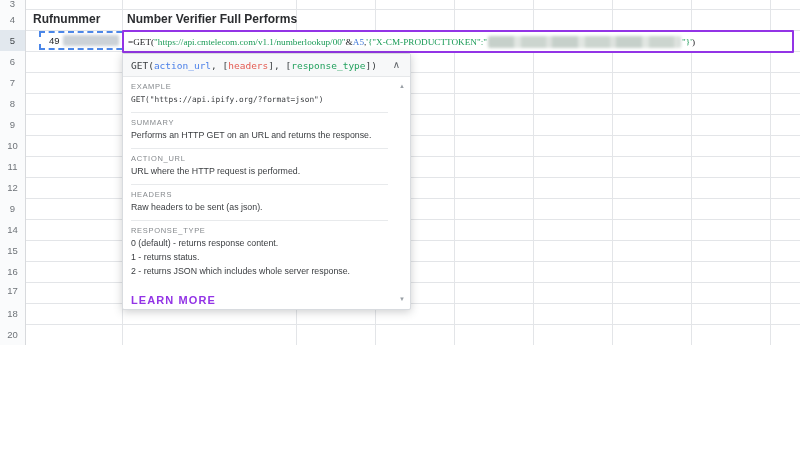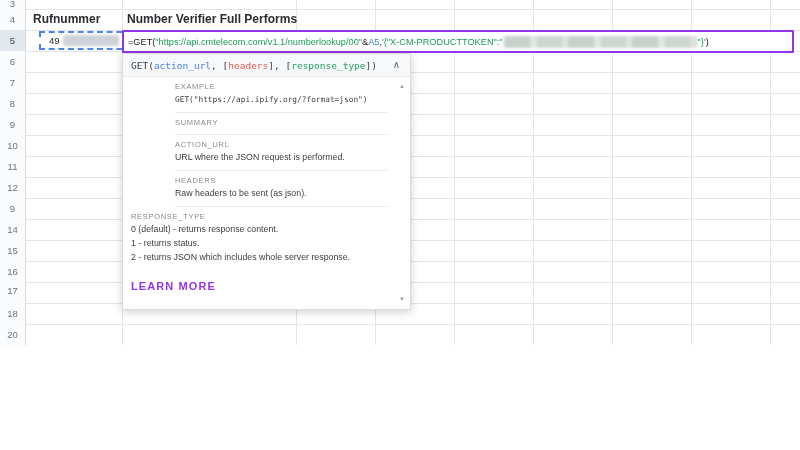--- a/index.html
+++ b/index.html
@@ -33,21 +33,21 @@
              border:2px dashed #4a86e8; background:#fff;
              display:flex; align-items:center; padding-left:8px;margin-left:12px; }
   .refcell .val { font-size:9.5px; color:#26282b; }
   .blur-a5 { display:inline-block; width:56px; height:11px; margin-left:3px;
              background:#ccd2d7; border-radius:2px; filter:blur(1.6px); }
 
   
   .formulabox { position:absolute; left:122px; top:30px; width:672px; height:23px;
                 background:#fff; border:2px solid #9334e6; border-radius:1px;
                 display:flex; align-items:center; padding-left:4px;
-                font-family:Liberation Sans, sans-serif; font-size:9.2px;
+                font-family:Liberation Serif, serif; font-size:9.2px;
                 white-space:nowrap; overflow:hidden; z-index:4; }
   .f-dark  { color:#202124; }
   .f-str   { color:#1a9b57; }
   .f-ref   { color:#3d78d8; }
   .blur-token { display:inline-block; width:193px; height:12px; margin:0 1px;
                 border-radius:2px; vertical-align:middle;
                 background:repeating-linear-gradient(90deg,
                    #c6d0ca 0 26px, #e1e6e2 26px 33px, #ccd5cf 33px 58px, #dde2de 58px 64px);
                 filter:blur(1.6px); }
 
@@ -59,21 +59,21 @@
                display:flex; align-items:center; padding:0 10px 0 8px;
                font-family:"DejaVu Sans Mono", monospace; font-size:9.5px;
                color:#3c4043; white-space:nowrap;text-align:right; }
   .sig-arg1 { color:#4a7fe8; }
   .sig-arg2 { color:#e45b52; }
   .sig-arg3 { color:#23a15e; }
   .tt-collapse { margin-left:auto; font-size:10px; color:#5f6368; cursor:pointer;
                  font-family:"DejaVu Sans", sans-serif; line-height:10px; }
   .tt-body { position:relative; padding:0 22px 0 8px; }
   .tt-section { padding-top:5px; padding-bottom:7px; }
-  .tt-section.divided { border-bottom:1px solid #e8eaec;margin-left:44px; }
+  .tt-section.divided { border-bottom:1px solid #e8eaec; }
   .tt-label { font-size:7.5px; letter-spacing:0.7px; color:#85898d; line-height:9px; }
   .tt-line  { font-size:8.8px; color:#3a3d40; line-height:11px; margin-top:3px; }
   .tt-line.mono { font-family:"DejaVu Sans Mono", monospace; font-size:7.8px;
                   line-height:10px; margin-top:4px; }
   .tt-learnmore { margin:10px 0 0 0; font-size:11px; font-weight:bold;
                   letter-spacing:1.1px; color:#9334e6; cursor:pointer;
                   display:inline-block; }
   .tt-scroll-up, .tt-scroll-down { position:absolute; right:5px; font-size:6px;
                   color:#9aa0a6; cursor:pointer; line-height:6px; }
   .tt-scroll-up   { top:29px; }
@@ -145,24 +145,25 @@
         <span>])</span>
       <span class="tt-collapse">∧</span>
     </div>
     <div class="tt-body">
       <div class="tt-section divided">
         <div class="tt-label">EXAMPLE</div>
         <div class="tt-line mono">GET("https://api.ipify.org/?format=json")</div>
       </div>
       <div class="tt-section divided">
         <div class="tt-label">SUMMARY</div>
+        <div class="tt-line">Performs an HTTP GET on an URL and returns the response.</div>
       </div>
       <div class="tt-section divided">
         <div class="tt-label">ACTION_URL</div>
-        <div class="tt-line">URL where the JSON request is performed.</div>
+        <div class="tt-line">URL where the HTTP request is performed.</div>
       </div>
       <div class="tt-section divided">
         <div class="tt-label">HEADERS</div>
         <div class="tt-line">Raw headers to be sent (as json).</div>
       </div>
       <div class="tt-section">
         <div class="tt-label">RESPONSE_TYPE</div>
         <div class="tt-line">0 (default) - returns response content.</div>
         <div class="tt-line">1 - returns status.</div>
         <div class="tt-line">2 - returns JSON which includes whole server response.</div>

